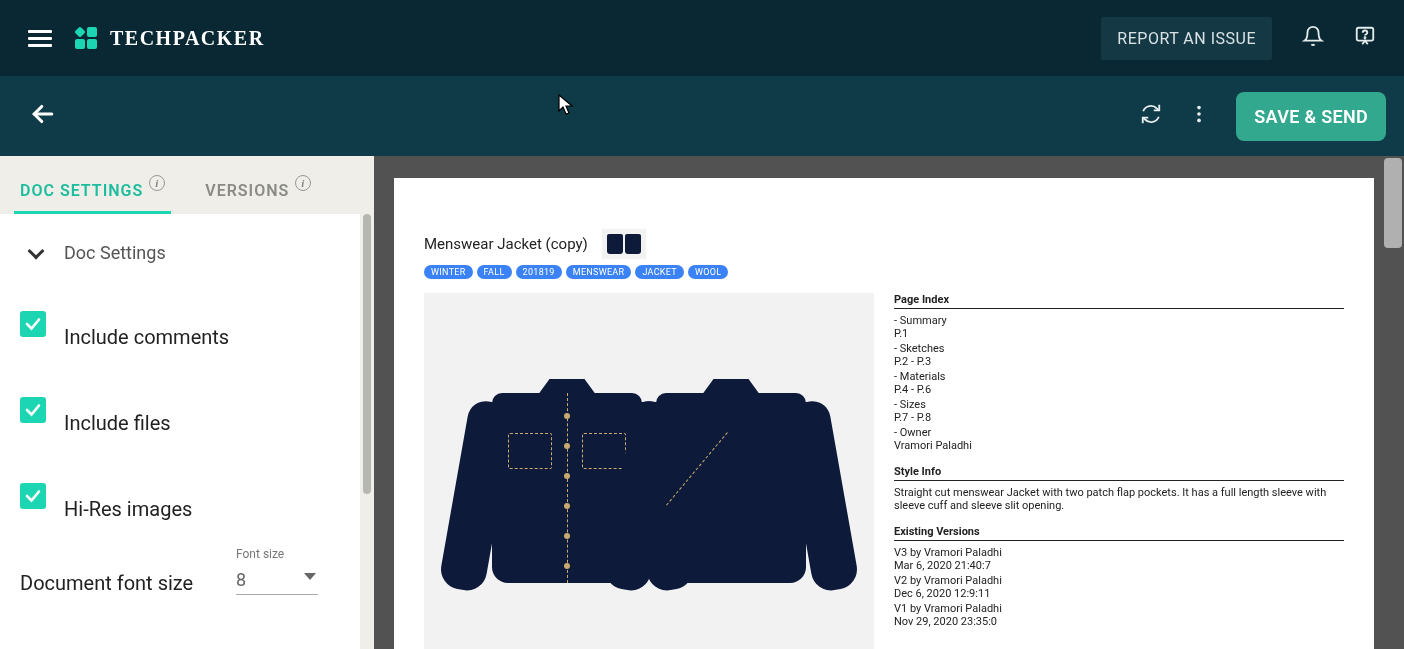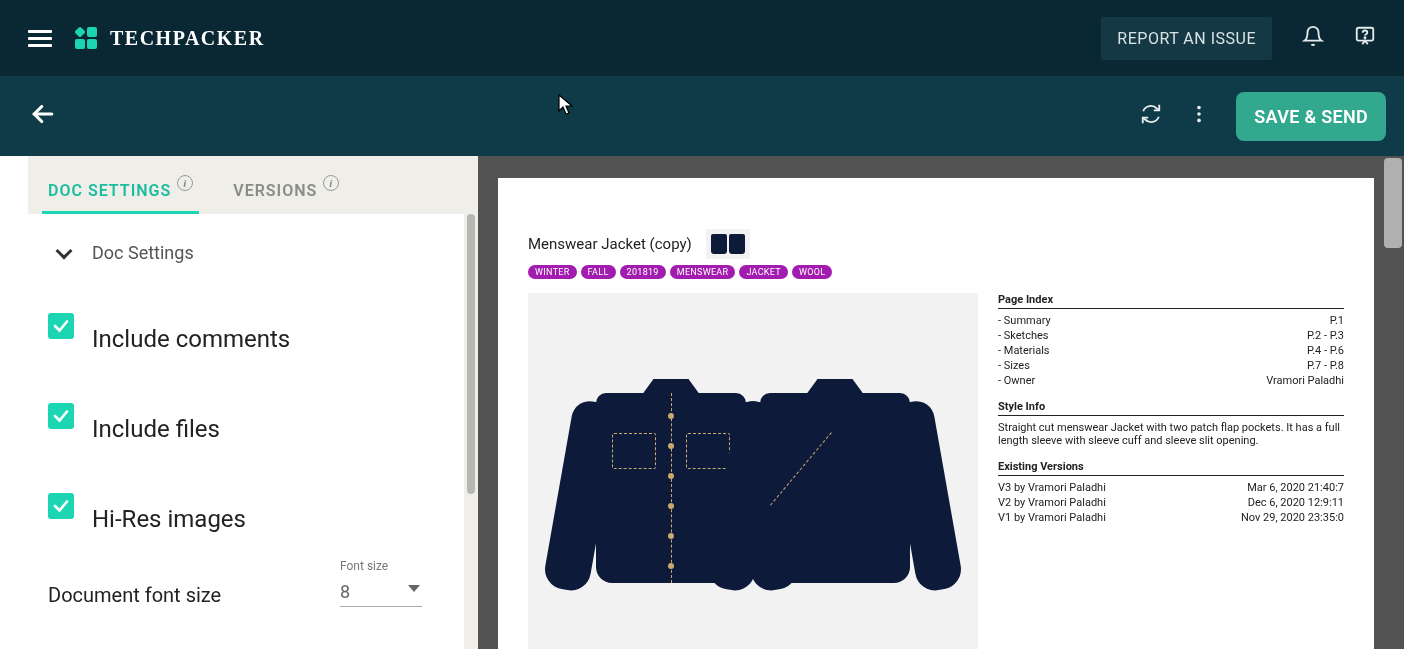--- a/index.html
+++ b/index.html
@@ -22,74 +22,74 @@
 .subbar { height: 80px; background: #0f3a47; display: flex; align-items: center; padding: 0 18px 0 28px; }
 .back-arrow { cursor: pointer; }
 .subbar-spacer { flex: 1; }
 .sync-icon, .more-icon { margin-right: 26px; cursor: pointer; }
 .save-btn { background: #32a88f; color: #fff; font-weight: 600; font-size: 18px; padding: 14px 18px; border-radius: 8px; cursor: pointer; letter-spacing: 0.3px; }
 
 
 .main { display: flex; height: calc(649px - 76px - 80px); }
 
 
-.sidebar { width: 478px; background: #fff; color: #222; display: flex; flex-direction: column; position: relative; padding-left: 28px; }
+.sidebar { width: 374px; background: #fff; color: #222; display: flex; flex-direction: column; position: relative; }
 .sidebar-scroll { background: #efeee9; width: 14px; position: absolute; right: 0; top: 58px; bottom: 0; }
 .sidebar-scroll .thumb { background: #b7b7b2; width: 8px; margin: 0 auto; height: 280px; border-radius: 4px; }
 .tabs { background: #efeee9; display: flex; height: 58px; align-items: flex-end; }
 .tab { padding: 16px 20px 14px; font-size: 16px; font-weight: 600; letter-spacing: 1px; color: #8a8a86; display: flex; align-items: center; gap: 6px; cursor: pointer; position: relative; }
 .tab.active { color: #1cbd9f; }
 .tab.active::after { content: ""; position: absolute; left: 14px; right: 14px; bottom: 0; height: 3px; background: #1cd6b3; }
 .info-dot { width: 16px; height: 16px; border: 1.5px solid #999; border-radius: 50%; display: inline-flex; align-items: center; justify-content: center; font-size: 11px; font-family: Georgia, serif; font-style: italic; color: #888; position: relative; top: -8px; }
 
 .sidebar-content { padding: 20px 20px 20px 20px; overflow: hidden; }
 .section-head { display: flex; align-items: center; gap: 22px; padding: 8px 04px 18px; color: #555; font-size: 18px; }
 .chev { display: inline-block; width: 12px; height: 12px; border-left: 3px solid #333; border-bottom: 3px solid #333; transform: rotate(-45deg); margin-left: 6px; margin-top: -4px; }
 .check-row { display: flex; align-items: center; gap: 18px; padding: 18px 0 18px 0; }
 .checkbox { width: 26px; height: 26px; background: #1cd6b3; border-radius: 3px; display: flex; align-items: center; justify-content: center; cursor: pointer; }
 .checkbox svg { stroke: #fff; }
-.check-label { font-size: 24px; color: #222; margin-top: 26px; }
+.check-label { font-size: 20px; color: #222; margin-top: 26px; }
 .font-row { display: flex; align-items: flex-end; justify-content: space-between; padding: 30px 36px 10px 0; }
 .font-label { font-size: 20px; color: #222; }
 .font-select { position: relative; border-bottom: 1px solid #aaa; width: 82px; padding-bottom: 4px; cursor: pointer; }
 .font-select .fs-label { position: absolute; top: -22px; left: 0; font-size: 12px; color: #777; }
 .font-select .fs-val { font-size: 18px; color: #666; }
 .font-select .fs-caret { position: absolute; right: 2px; top: 4px; width: 0; height: 0; border-left: 6px solid transparent; border-right: 6px solid transparent; border-top: 7px solid #666; }
 
 
 .preview-wrap { flex: 1; background: #525252; position: relative; padding: 22px 30px 0 20px; overflow: hidden; }
 .page { background: #fff; color: #222; height: 100%; padding: 24px 30px 0 30px; font-size: 12px; position: relative; }
 .page-head { display: flex; justify-content: flex-start; align-items: center; gap: 14px; margin-top: 27px; }
 .doc-title { font-size: 15px; }
 .thumb-pair { width: 44px; height: 30px; background: #f2f2f2; display: inline-flex; align-items: center; justify-content: center; gap: 2px; }
 .thumb-pair span { width: 16px; height: 20px; background: #0d1a3a; border-radius: 2px 2px 3px 3px; }
 
 .tags { margin-top: 6px; display: flex; gap: 4px; flex-wrap: wrap; }
-.tag { background: #a21caf; color: #fff; font-size: 9px; padding: 2px 7px; border-radius: 9px; letter-spacing: 0.3px; }
+.tag { background: #3b82f6; color: #fff; font-size: 9px; padding: 2px 7px; border-radius: 9px; letter-spacing: 0.3px; }
 
 .body-row { display: flex; gap: 20px; margin-top: 14px; align-items: flex-start; }
 .sketch { width: 450px; height: 390px; background: #f2f2f2; display: flex; align-items: center; justify-content: center; gap: 14px; }
 
 
 .jacket { position: relative; }
 .jk-body { width: 150px; height: 190px; background: #0d1a3a; border-radius: 10px 10px 16px 16px; position: relative; }
 .jk-collar { position: absolute; top: -14px; left: 40px; width: 70px; height: 24px; background: #0d1a3a; clip-path: polygon(0 100%, 25% 0, 75% 0, 100% 100%, 50% 70%); }
 .jk-sleeve-l, .jk-sleeve-r { position: absolute; top: 8px; width: 46px; height: 190px; background: #0d1a3a; border-radius: 18px 18px 20px 20px; }
 .jk-sleeve-l { left: -38px; transform: rotate(10deg); }
 .jk-sleeve-r { right: -38px; transform: rotate(-10deg); }
 .jk-pocket { position: absolute; top: 40px; width: 44px; height: 36px; border: 1px dashed #c9a96e; border-radius: 2px; }
 .jk-pocket.l { left: 16px; } .jk-pocket.r { right: 16px; }
 .jk-placket { position: absolute; left: 50%; top: 0; bottom: 0; width: 1px; border-left: 1px dashed #c9a96e; }
 .jk-btn { position: absolute; left: 50%; margin-left: -3px; width: 6px; height: 6px; background: #c9a96e; border-radius: 50%; }
 .jk-back-seam { position: absolute; left: 20%; right: 20%; top: 30%; bottom: 20%; border-left: 1px dashed #c9a96e; transform: rotate(40deg); }
 
 .meta { flex: 1; font-size: 11px; color: #222; }
 .meta h4 { font-size: 11px; font-weight: 700; border-bottom: 1px solid #222; padding-bottom: 2px; margin-bottom: 4px; margin-top: 12px; }
 .meta h4:first-child { margin-top: 0; }
-.idx-row, .mem-row, .ver-row { display: flex; justify-content: space-between; padding: 1px 0; }
+.idx-row, .mem-row, .ver-row { display: flex; justify-content: center; padding: 1px 0; flex-direction: column; }
 .idx-row span:first-child::before { content: "- "; }
 .info-line { padding: 1px 0; }
 .info-line.dash::before { content: "- "; }
 
 .outer-scroll { position: absolute; right: 2px; top: 2px; width: 18px; height: 90px; background: #b0b0b0; border-radius: 4px; }
 
 .cursor { position: absolute; left: 558px; top: 94px; pointer-events: none; }
 </style>
 </head>
 <body>

